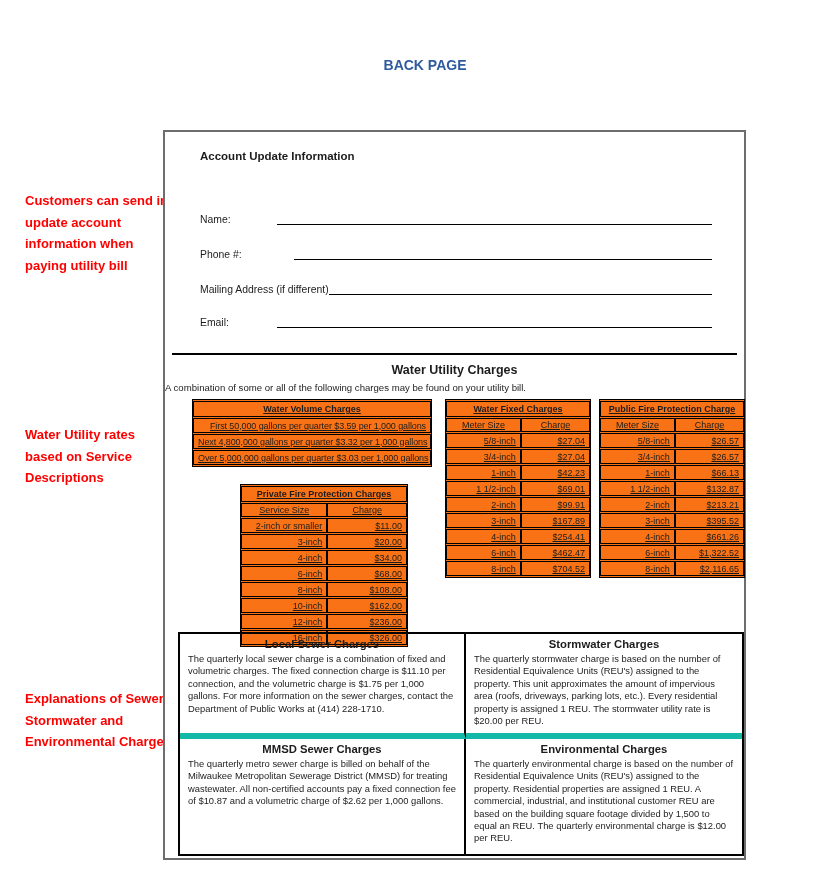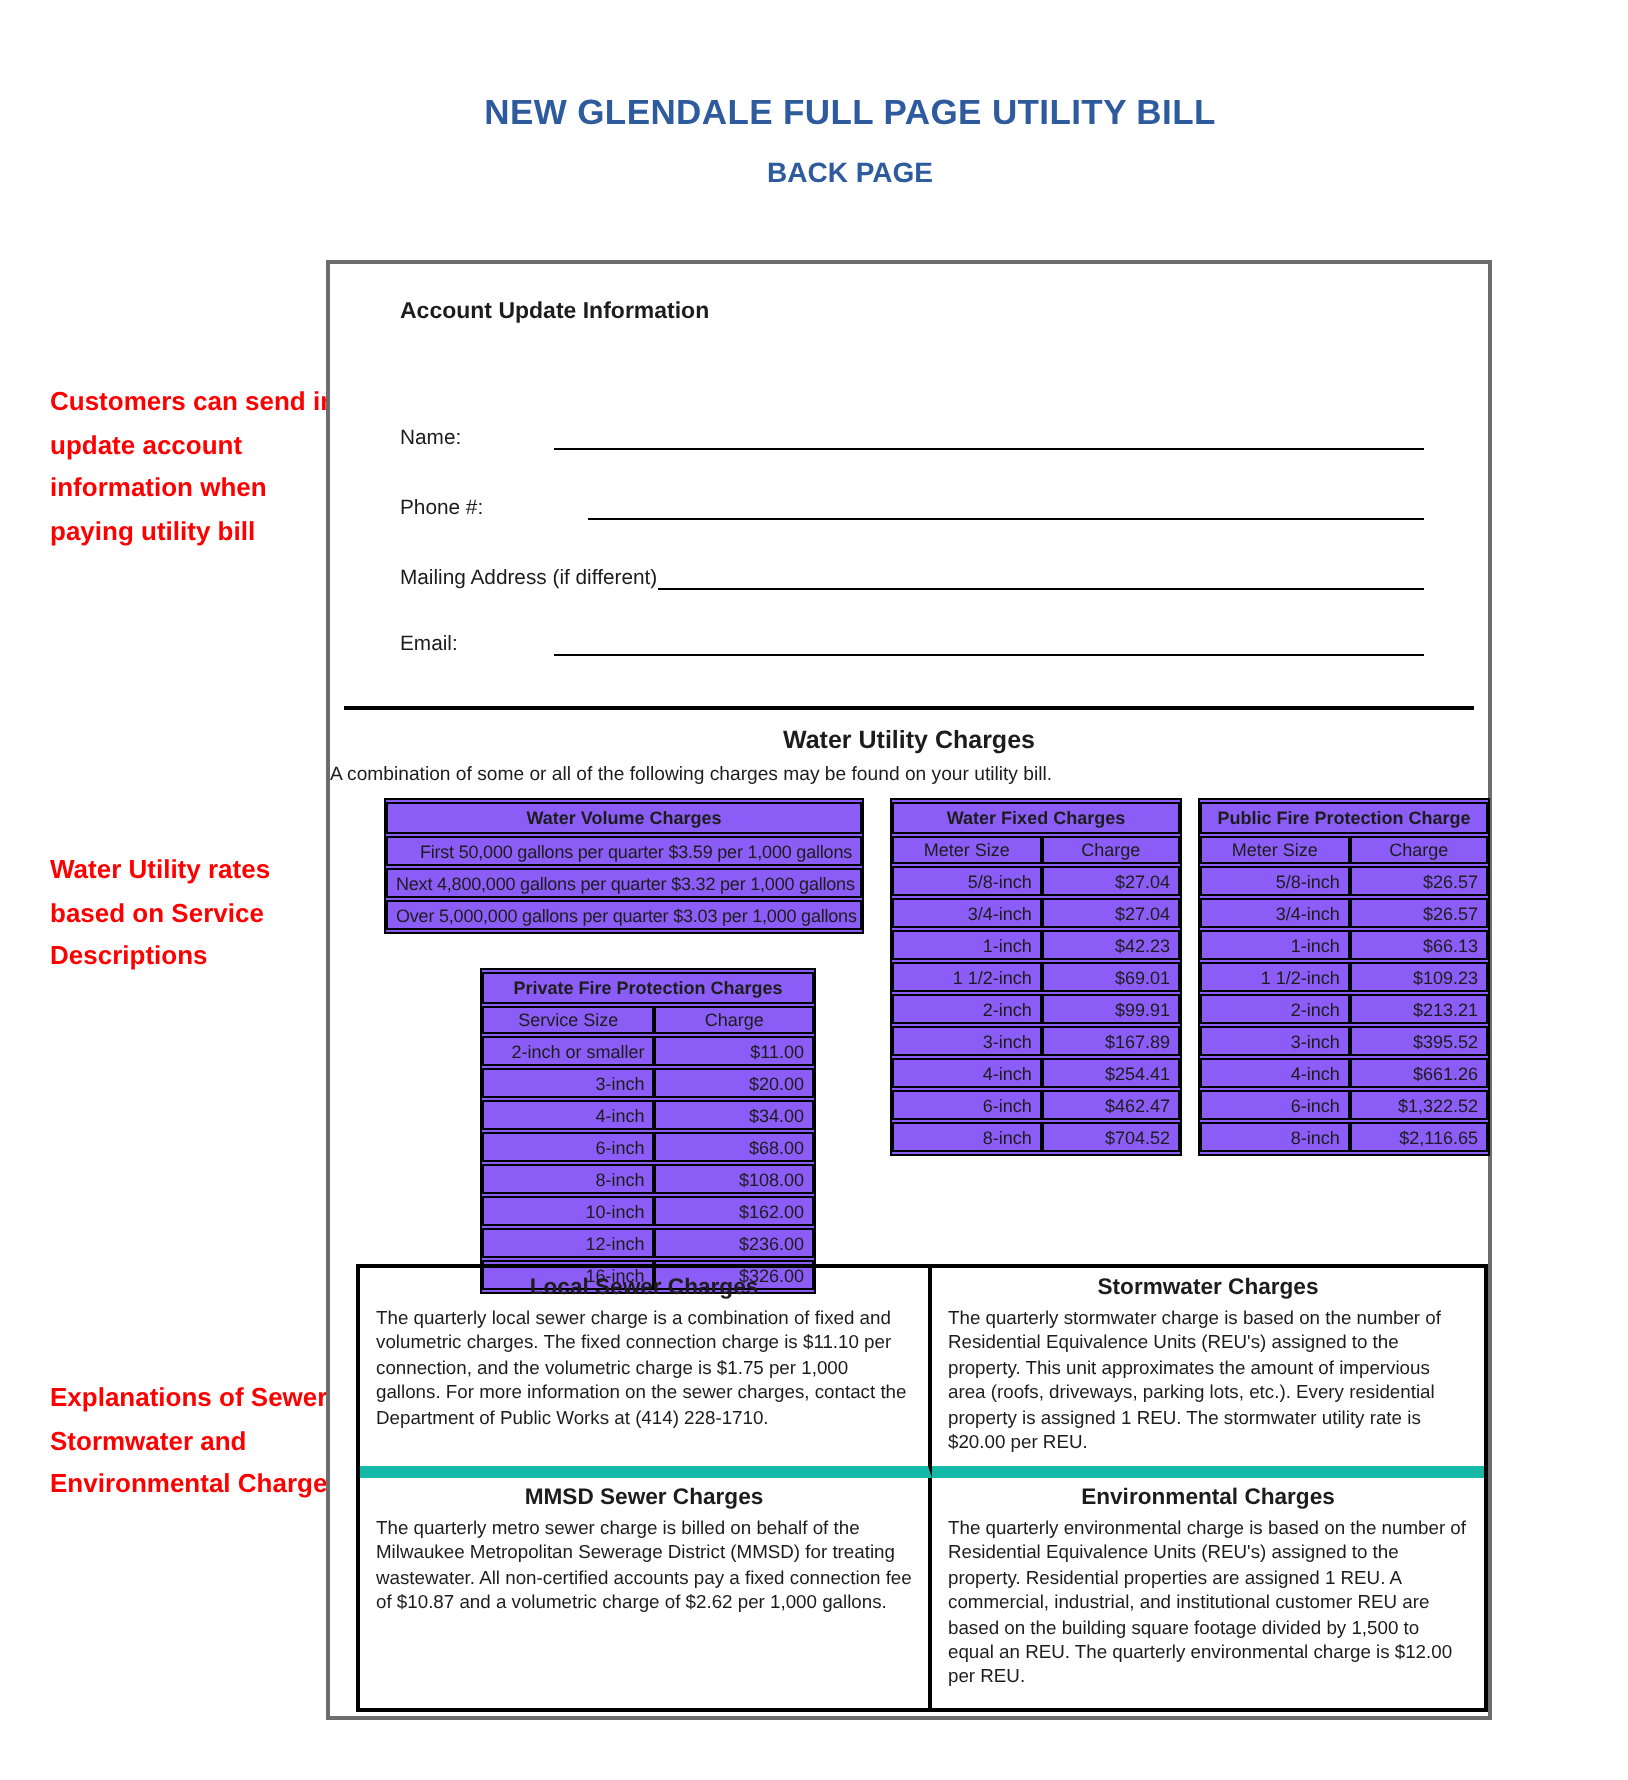--- a/index.html
+++ b/index.html
@@ -32,21 +32,21 @@
   .field-label { font-size:10.4px; flex:0 0 auto; }
   .fixed-label { width:77px; }
   .field-line { flex:1 1 auto; border-bottom:1px solid #000; height:13px; }
 
   .section-divider { left:7px; right:7px; top:221px; height:2px; background:#000; }
 
   
   .water-heading { left:0; width:100%; top:231px; text-align:center; font-size:12.5px; font-weight:bold; }
   .water-subheading { left:0; width:100%; top:250px; text-align:left; font-size:9.6px; }
 
-  table.xl { border-collapse:separate; border-spacing:0 1px; border:1px solid #000; background:#8b5cf6; table-layout:fixed; }
+  table.xl { border-collapse:separate; border-spacing:0 1px; border:1px solid #000; background:#f97316; table-layout:fixed;text-decoration:underline; }
   table.xl th, table.xl td { border:1px solid #000; overflow:hidden; white-space:nowrap; }
   table.xl th.tbl-title { font-weight:bold; text-align:center; font-size:9px; padding:2px 2px; }
   table.xl .colhead th { font-weight:normal; text-align:center; font-size:9px; padding:1px 2px; }
   table.xl td { font-size:9px; text-align:right; padding:1.5px 4px; }
 
   .tbl-volume { left:27px; top:267px; width:240px; }
   .tbl-volume th.tbl-title { text-align:left; font-size:8.6px; padding-left:3px; }
   .tbl-volume td { text-align:left; font-size:8.2px; letter-spacing:-0.1px; padding:1.5px 3px; }
 
   .tbl-fixed   { left:280px; top:267px; width:146px; }
@@ -62,21 +62,20 @@
   .panel { padding:4px 8px 2px 8px; }
   .panel.br { border-right:2px solid #000; }
   .panel.bb { border-bottom:6px solid #14b8a6; }
   .panel-title { text-align:center; font-weight:bold; font-size:11.3px; margin-bottom:3px; }
   .panel-body { font-size:9.4px; line-height:1.32; }
 </style>
 </head>
 <body>
 
 <div class="abs title-wrap">
-  <div class="page-title">NEW GLENDALE FULL PAGE UTILITY BILL</div>
   <div class="page-subtitle">BACK PAGE</div>
 </div>
 
 <div class="abs annotation ann1">Customers can send in update account information when paying utility bill</div>
 <div class="abs annotation ann2">Water Utility rates based on Service Descriptions</div>
 <div class="abs annotation ann3">Explanations of Sewer, Stormwater and Environmental Charges</div>
 
 <div class="abs main-box">
 
   <div class="abs acct-heading">Account Update Information</div>
@@ -198,21 +197,21 @@
         <tr>
           <td>3/4-inch</td>
           <td>$26.57</td>
         </tr>
         <tr>
           <td>1-inch</td>
           <td>$66.13</td>
         </tr>
         <tr>
           <td>1 1/2-inch</td>
-          <td>$109.23</td>
+          <td>$132.87</td>
         </tr>
         <tr>
           <td>2-inch</td>
           <td>$213.21</td>
         </tr>
         <tr>
           <td>3-inch</td>
           <td>$395.52</td>
         </tr>
         <tr>

